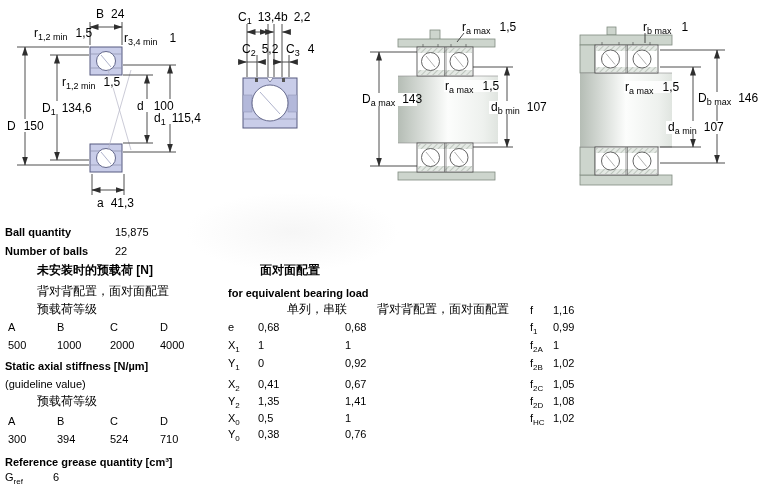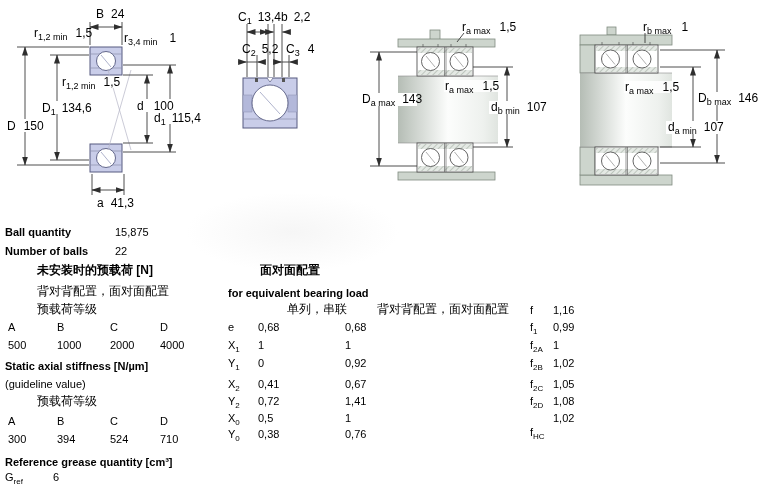--- a/index.html
+++ b/index.html
@@ -283,21 +283,21 @@
 
   <div class="t" style="left:228px;top:357px"><span>Y</span><sub>1</sub></div>
   <div class="t" style="left:258px;top:357px">0</div>
   <div class="t" style="left:345px;top:357px">0,92</div>
 
   <div class="t" style="left:228px;top:378px"><span>X</span><sub>2</sub></div>
   <div class="t" style="left:258px;top:378px">0,41</div>
   <div class="t" style="left:345px;top:378px">0,67</div>
 
   <div class="t" style="left:228px;top:395px"><span>Y</span><sub>2</sub></div>
-  <div class="t" style="left:258px;top:395px">0,72</div>
+  <div class="t" style="left:258px;top:395px">1,35</div>
   <div class="t" style="left:345px;top:395px">1,41</div>
 
   <div class="t" style="left:228px;top:412px"><span>X</span><sub>0</sub></div>
   <div class="t" style="left:258px;top:412px">0,5</div>
   <div class="t" style="left:345px;top:412px">1</div>
 
   <div class="t" style="left:228px;top:428px"><span>Y</span><sub>0</sub></div>
   <div class="t" style="left:258px;top:428px">0,38</div>
   <div class="t" style="left:345px;top:428px">0,76</div>
 
@@ -313,16 +313,16 @@
 
   <div class="t" style="left:530px;top:357px"><span>f</span><sub>2B</sub></div>
   <div class="t" style="left:553px;top:357px">1,02</div>
 
   <div class="t" style="left:530px;top:378px"><span>f</span><sub>2C</sub></div>
   <div class="t" style="left:553px;top:378px">1,05</div>
 
   <div class="t" style="left:530px;top:395px"><span>f</span><sub>2D</sub></div>
   <div class="t" style="left:553px;top:395px">1,08</div>
 
-  <div class="t" style="left:530px;top:426px"><span>f</span><sub>HC</sub></div>
+  <div class="t" style="left:530px;top:412px"><span>f</span><sub>HC</sub></div>
   <div class="t" style="left:553px;top:412px">1,02</div>
 
 </div>
 
 </body></html>

